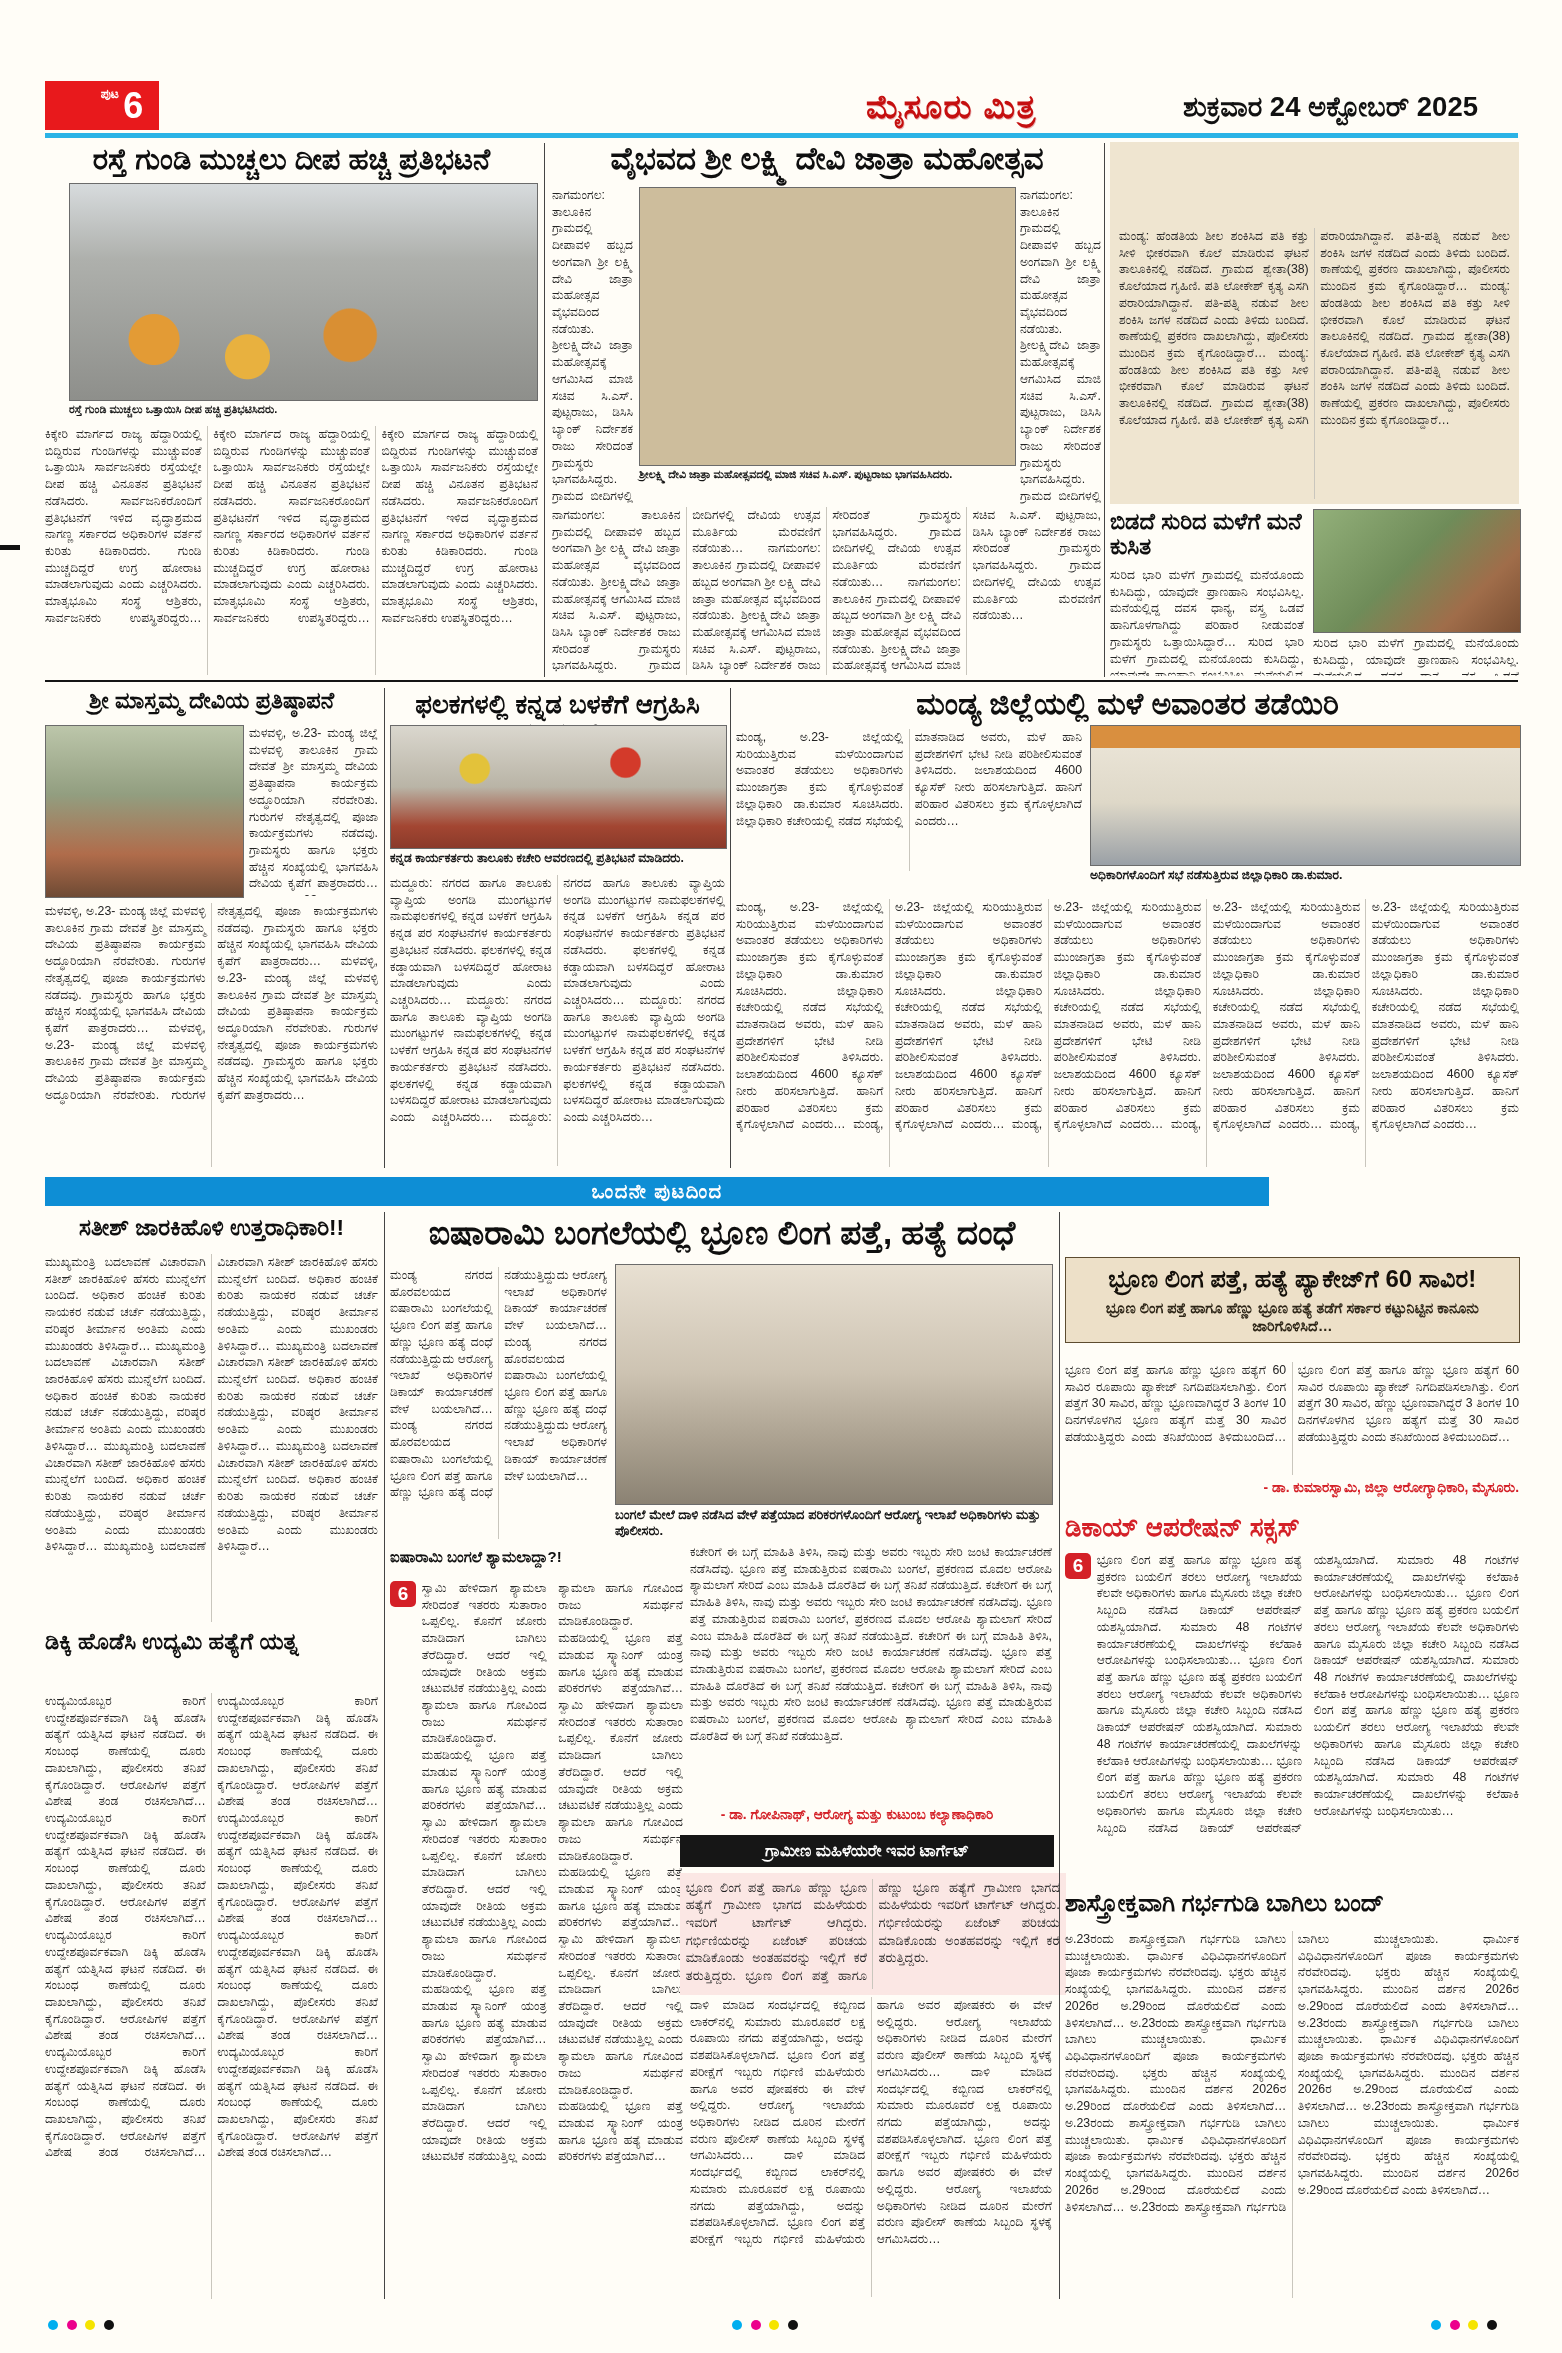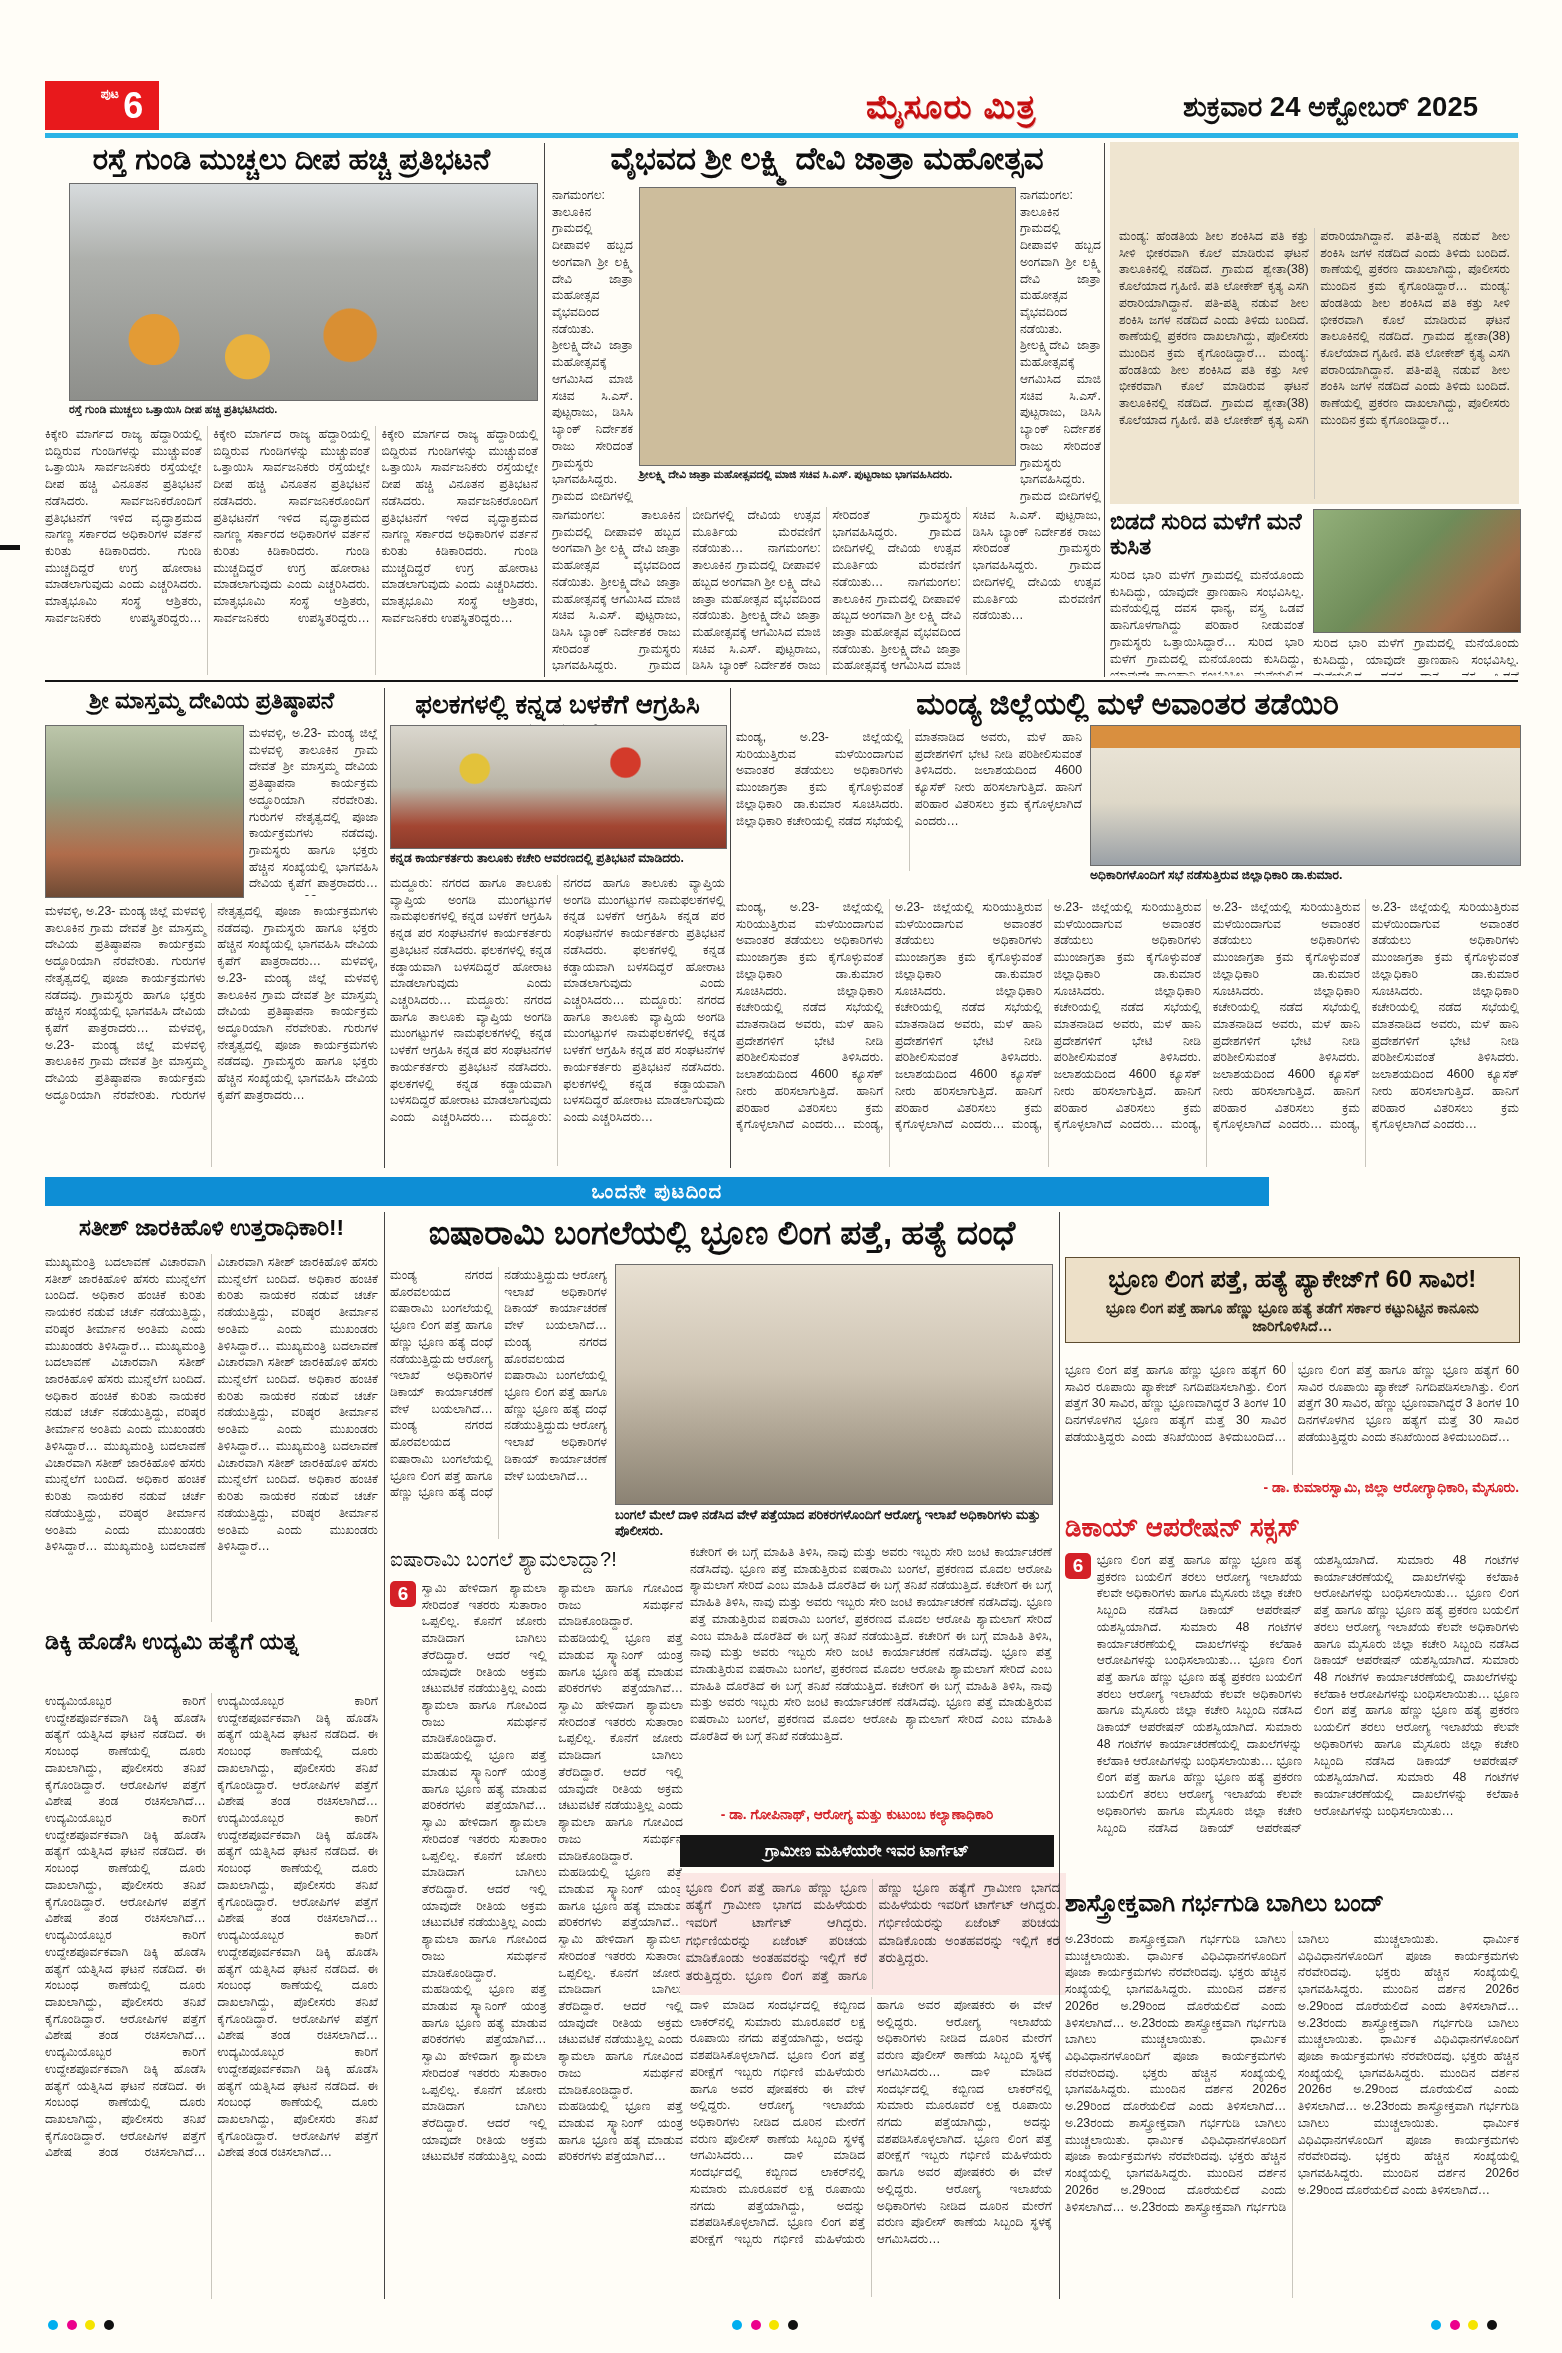--- a/index.html
+++ b/index.html
@@ -32,21 +32,21 @@
   .beige{background:#efe5d0;}
   .pinkbox{background:#fbe7e4;}
   .photo{border:0.7px solid #6b6b6b;overflow:hidden;}
   .vrule{background:#454545;width:1.4px;}
   .hrule{background:#151515;}
   .bandblue{background:#0e8ed5;color:#fff;font-weight:bold;font-size:19.6px;
             display:flex;align-items:center;justify-content:center;letter-spacing:1.4px;}
   .dropcap6{float:left;width:26px;height:26px;background:#d42027;color:#fff;border-radius:5px;
             font-size:19px;font-weight:bold;display:flex;align-items:center;justify-content:center;
             margin:1.4px 5.8px 1.4px 0;}
-  .subhead{font-weight:normal;font-size:20px;color:#101010;line-height:1.15;}
+  .subhead{font-weight:bold;font-size:15px;color:#101010;line-height:1.15;}
   .pkgbox{background:#ede0c8;border:1.4px solid #5d4c30;text-align:center;padding:7.2px 5.8px;}
   .pkg-hl{font-size:24px;font-weight:bold;color:#14100a;line-height:1.15;}
   .pkg-sub{font-size:14.5px;font-weight:bold;color:#2c2416;margin-top:5.8px;line-height:1.25;}
   .dot{width:10px;height:10px;border-radius:50%;display:inline-block;margin-right:8.7px;}
   .d-c{background:#00aeef}.d-m{background:#ec008c}.d-y{background:#f5e400}.d-k{background:#111}
   
   .ph-pothole{background:
     radial-gradient(circle at 18% 72%, #e39b35 0 25px, transparent 26px),
     radial-gradient(circle at 38% 80%, #e8b13f 0 22px, transparent 23px),
     radial-gradient(circle at 60% 70%, #d98f33 0 26px, transparent 27.5px),

